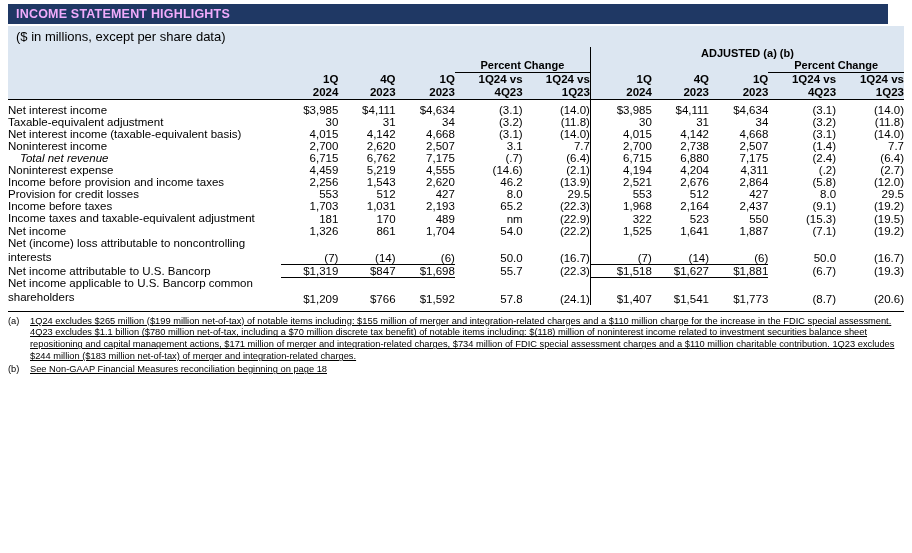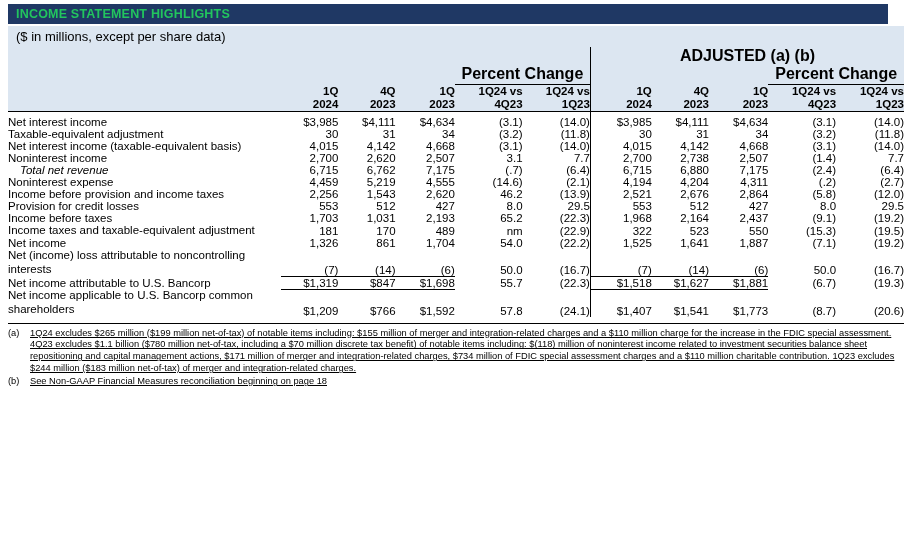--- a/index.html
+++ b/index.html
@@ -17,21 +17,21 @@
   }
   .page {
     position: relative;
     width: 912px;
     height: 553px;
     box-sizing: border-box;
     padding: 0;
   }
   .title-bar {
     background: #1f3864;
-    color: #22c55e;
+    color: #f0abfc;
     font-weight: bold;
     font-size: 12.5px;
     letter-spacing: 0.2px;
     padding: 3px 6px 3px 8px;
     margin: 4px 24px 0 8px;
     border-bottom: 2px solid #ffffff;
   }
   .subhead {
     background: #dce6f1;
     font-size: 13px;
@@ -48,21 +48,21 @@
   table.main td, table.main th {
     padding: 0;
     vertical-align: bottom;
   }
   .hdr-band {
     background: #dce6f1;
   }
   .grp-hdr {
     text-align: center;
     font-weight: bold;
-    font-size: 16px;
+    font-size: 11px;
     padding-bottom: 1px;
     margin-left: 32px;
   }
   .grp-hdr .ul {
     display: block;
     border-bottom: 1px solid #000;
     padding: 0 2px 1px 2px;
     text-align: center;
   }
   .col-hdr {

